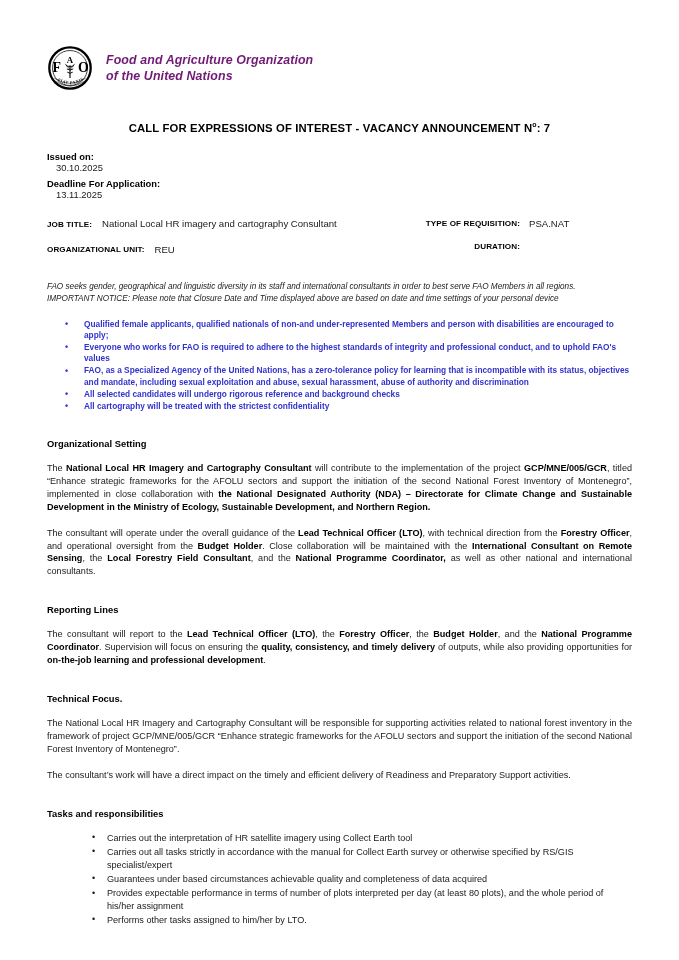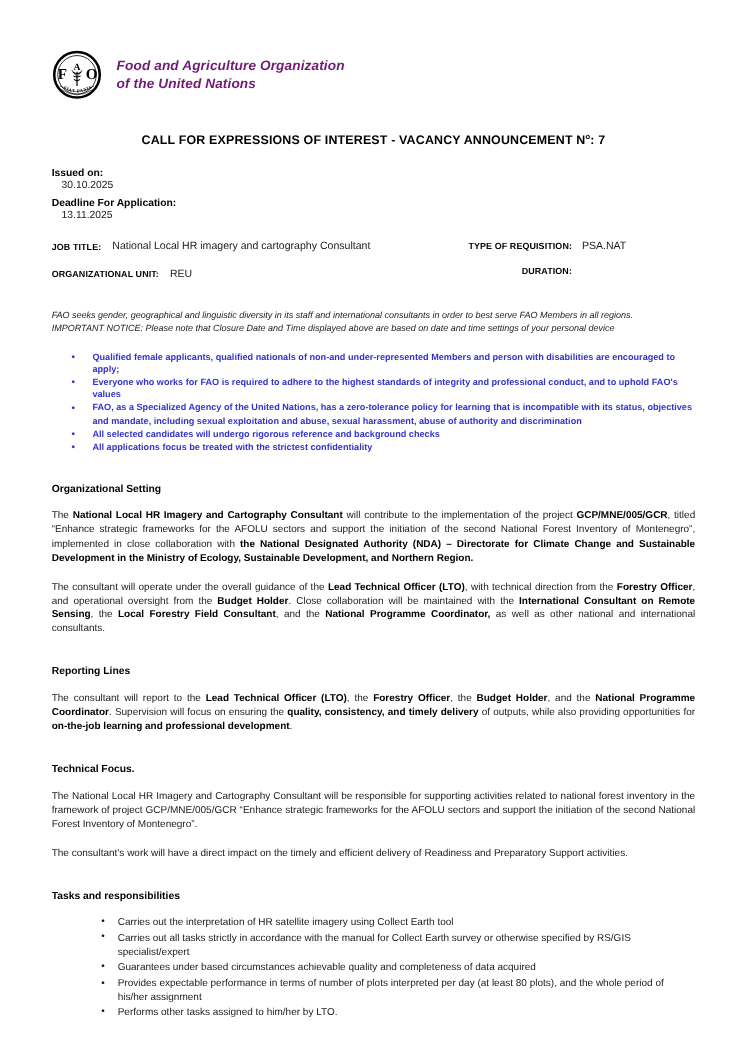--- a/index.html
+++ b/index.html
@@ -263,21 +263,21 @@
   <div class="notice">
     <div>FAO seeks gender, geographical and linguistic diversity in its staff and international consultants in order to best serve FAO Members in all regions.</div>
     <div>IMPORTANT NOTICE: Please note that Closure Date and Time displayed above are based on date and time settings of your personal device</div>
   </div>
 
   <ul class="blue-list">
     <li>Qualified female applicants, qualified nationals of non-and under-represented Members and person with disabilities are encouraged to apply;</li>
     <li>Everyone who works for FAO is required to adhere to the highest standards of integrity and professional conduct, and to uphold FAO's values</li>
     <li>FAO, as a Specialized Agency of the United Nations, has a zero-tolerance policy for learning that is incompatible with its status, objectives and mandate, including sexual exploitation and abuse, sexual harassment, abuse of authority and discrimination</li>
     <li>All selected candidates will undergo rigorous reference and background checks</li>
-    <li>All applications focus be treated with the strictest confidentiality</li>
+    <li>All cartography will be treated with the strictest confidentiality</li>
   </ul>
 
   <div class="sec-head">Organizational Setting</div>
 
   <p class="body"><span>The </span><b>National Local HR Imagery and Cartography Consultant</b><span> will contribute to the implementation of the project </span><b>GCP/MNE/005/GCR</b><span>, titled “Enhance strategic frameworks for the AFOLU sectors and support the initiation of the second National Forest Inventory of Montenegro”, implemented in close collaboration with </span><b>the National Designated Authority (NDA) – Directorate for Climate Change and Sustainable Development in the  Ministry of Ecology, Sustainable Development, and Northern Region.</b></p>
 
   <p class="body"><span>The consultant will operate under the overall guidance of the </span><b>Lead Technical Officer (LTO)</b><span>, with technical direction from the </span><b>Forestry Officer</b><span>, and operational oversight from the </span><b>Budget Holder</b><span>. Close collaboration will be maintained with the </span><b>International Consultant on Remote Sensing</b><span>, the </span><b>Local Forestry Field Consultant</b><span>, and the </span><b>National Programme Coordinator,</b><span> as well as other national and international consultants.</span></p>
 
   <div class="sec-head">Reporting Lines</div>
 

